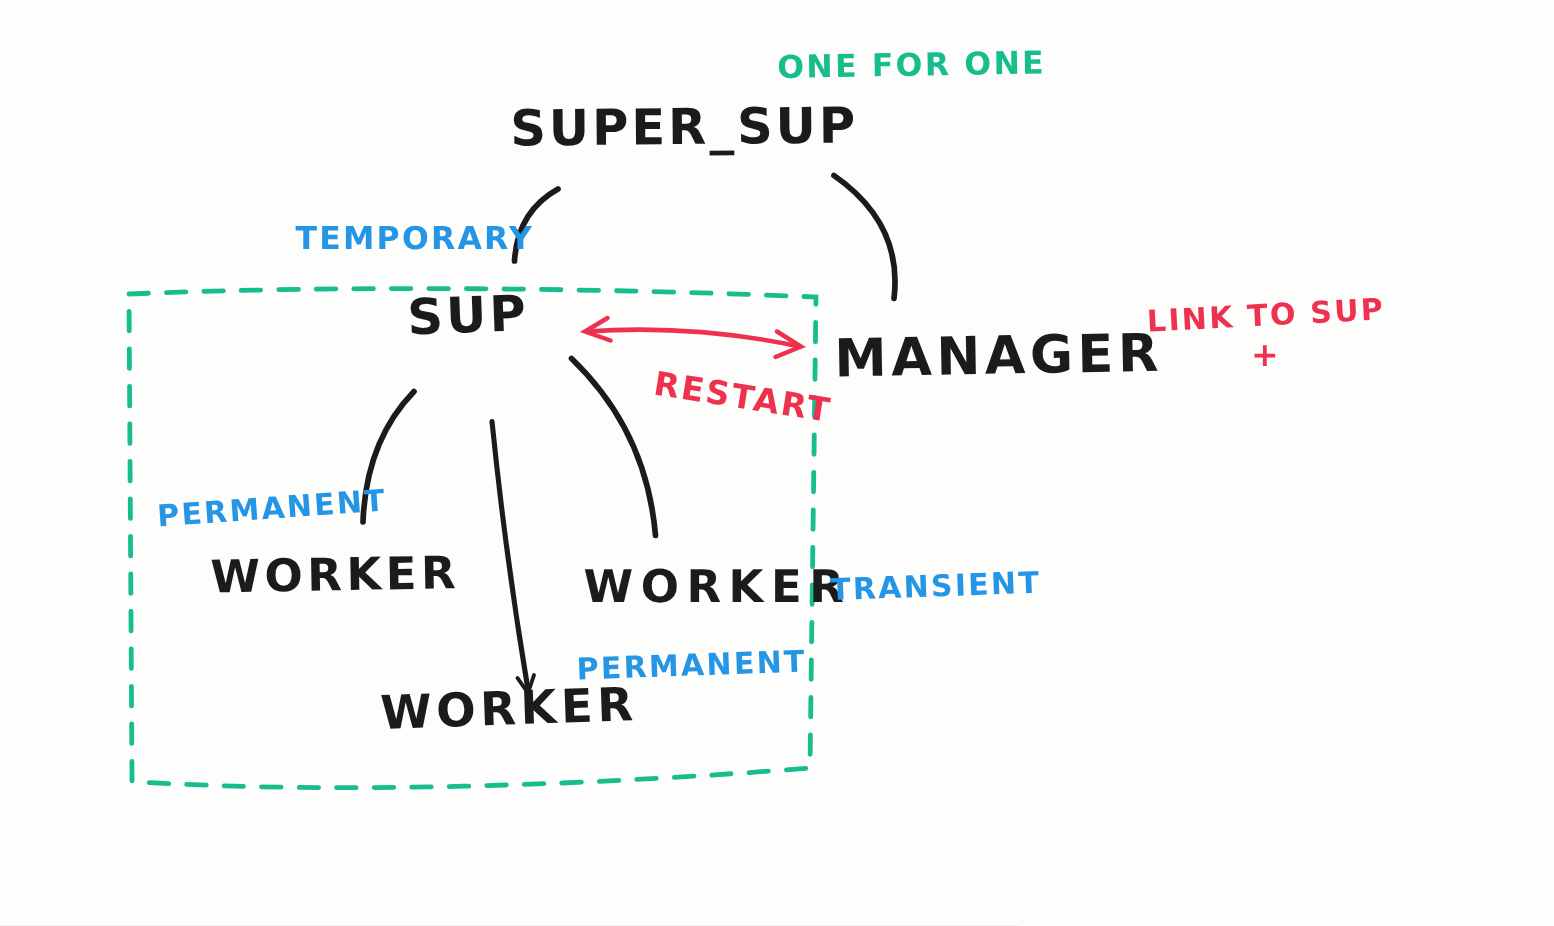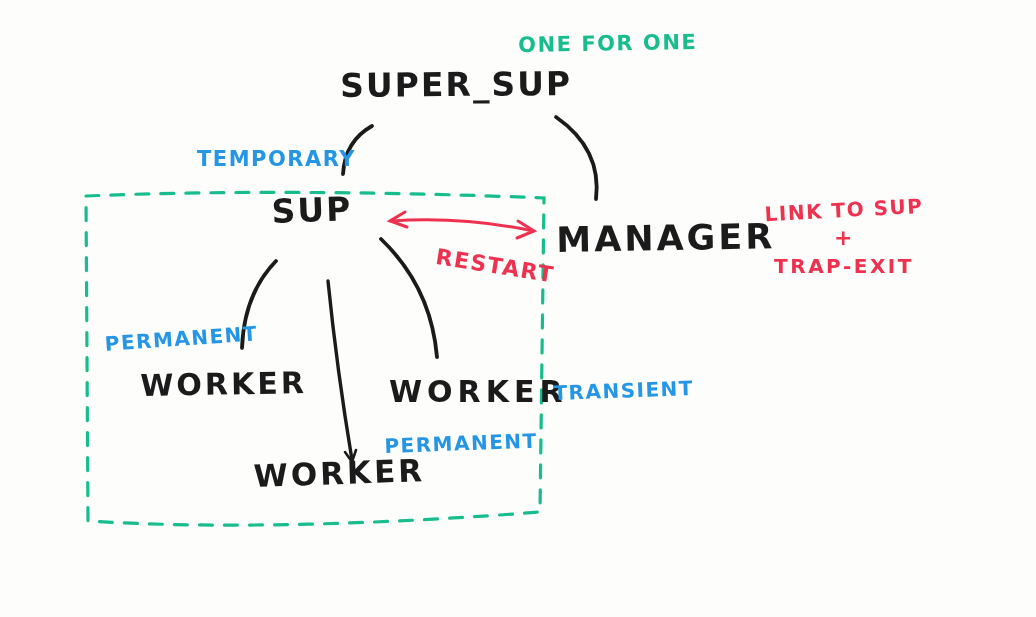--- a/index.html
+++ b/index.html
@@ -99,16 +99,15 @@
   <div class="label anno green a-one-for-one">ONE FOR ONE</div>
   <div class="label anno blue a-temporary">TEMPORARY</div>
   <div class="label anno blue a-permanent-l">PERMANENT</div>
   <div class="label anno blue a-transient">TRANSIENT</div>
   <div class="label anno blue a-permanent-b">PERMANENT</div>
   <div class="label anno red a-restart">RESTART</div>
 
   <div class="label anno red a-link-note">
     <span class="l1">LINK TO SUP</span>
     <span class="l2">+</span>
-    <span class="l3">TRAP-EXIT</span>
   </div>
 
 </div>
 
 </body></html>

